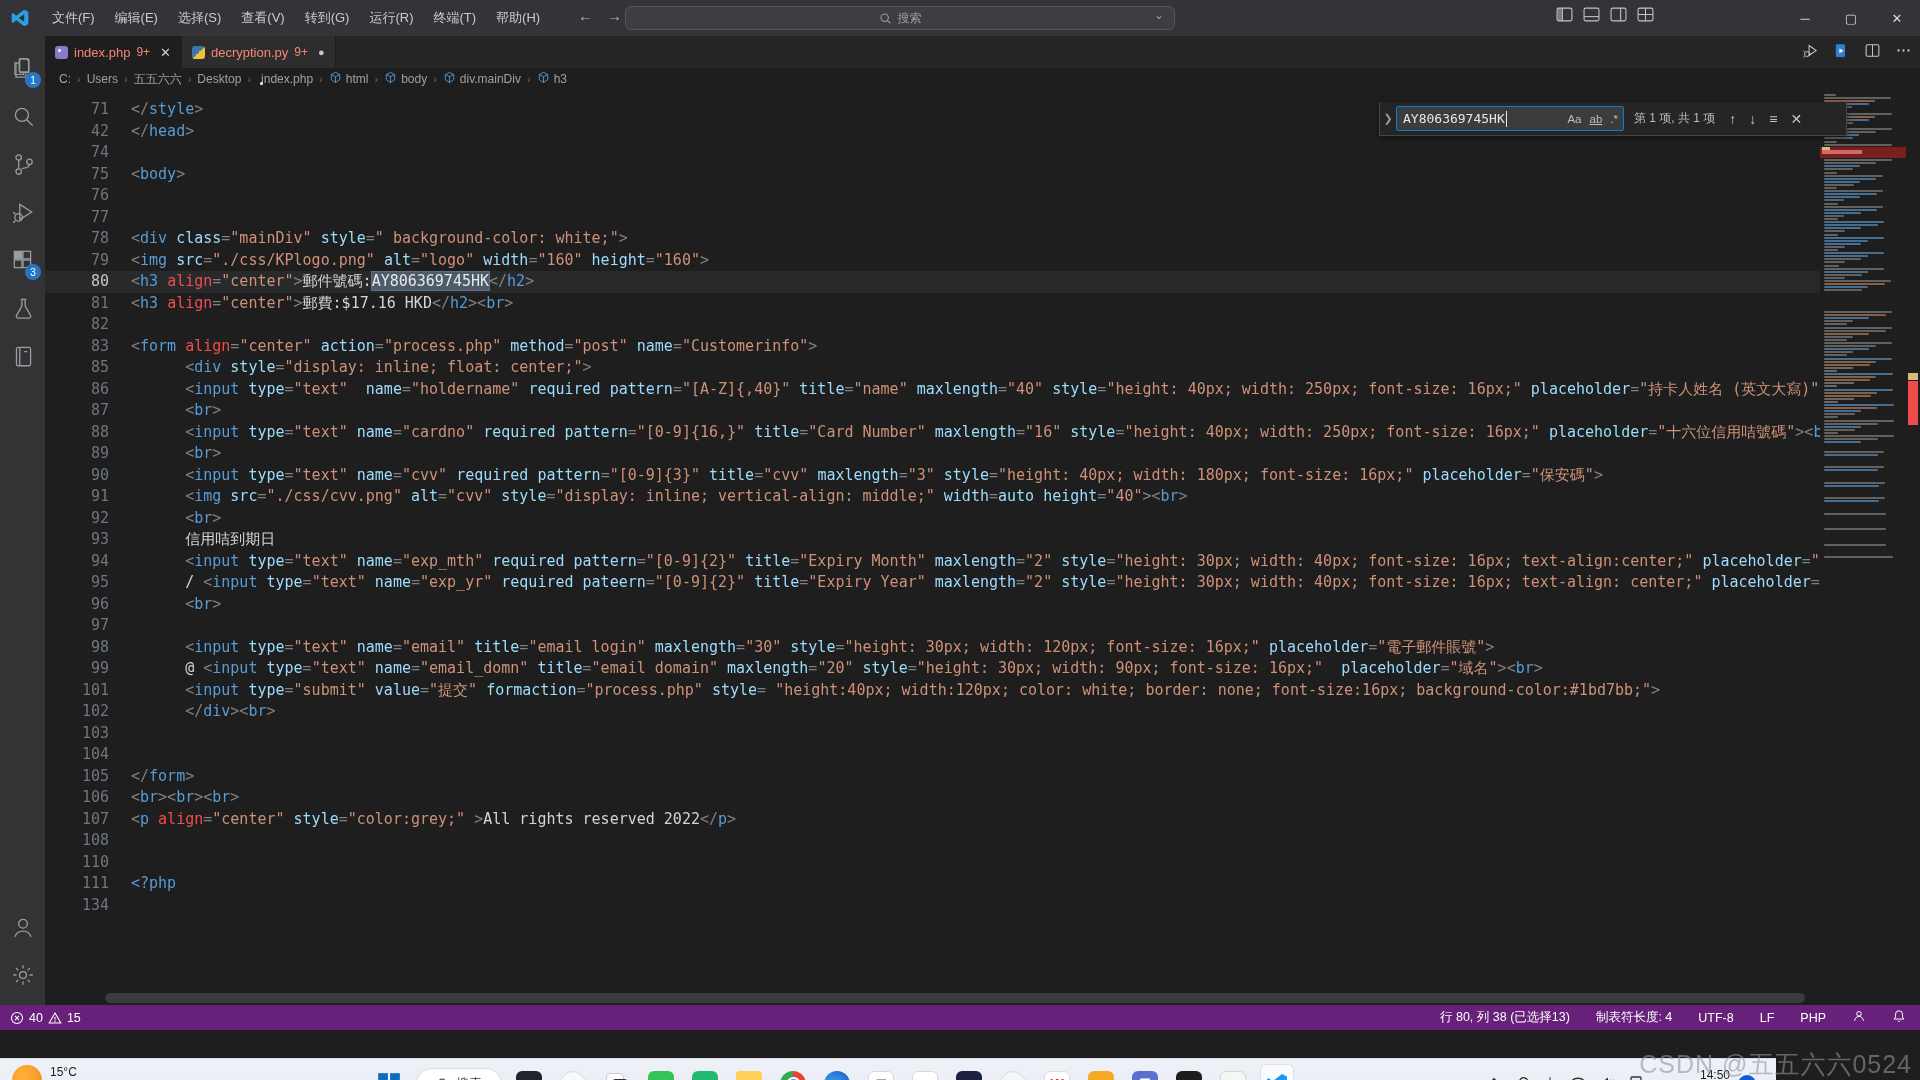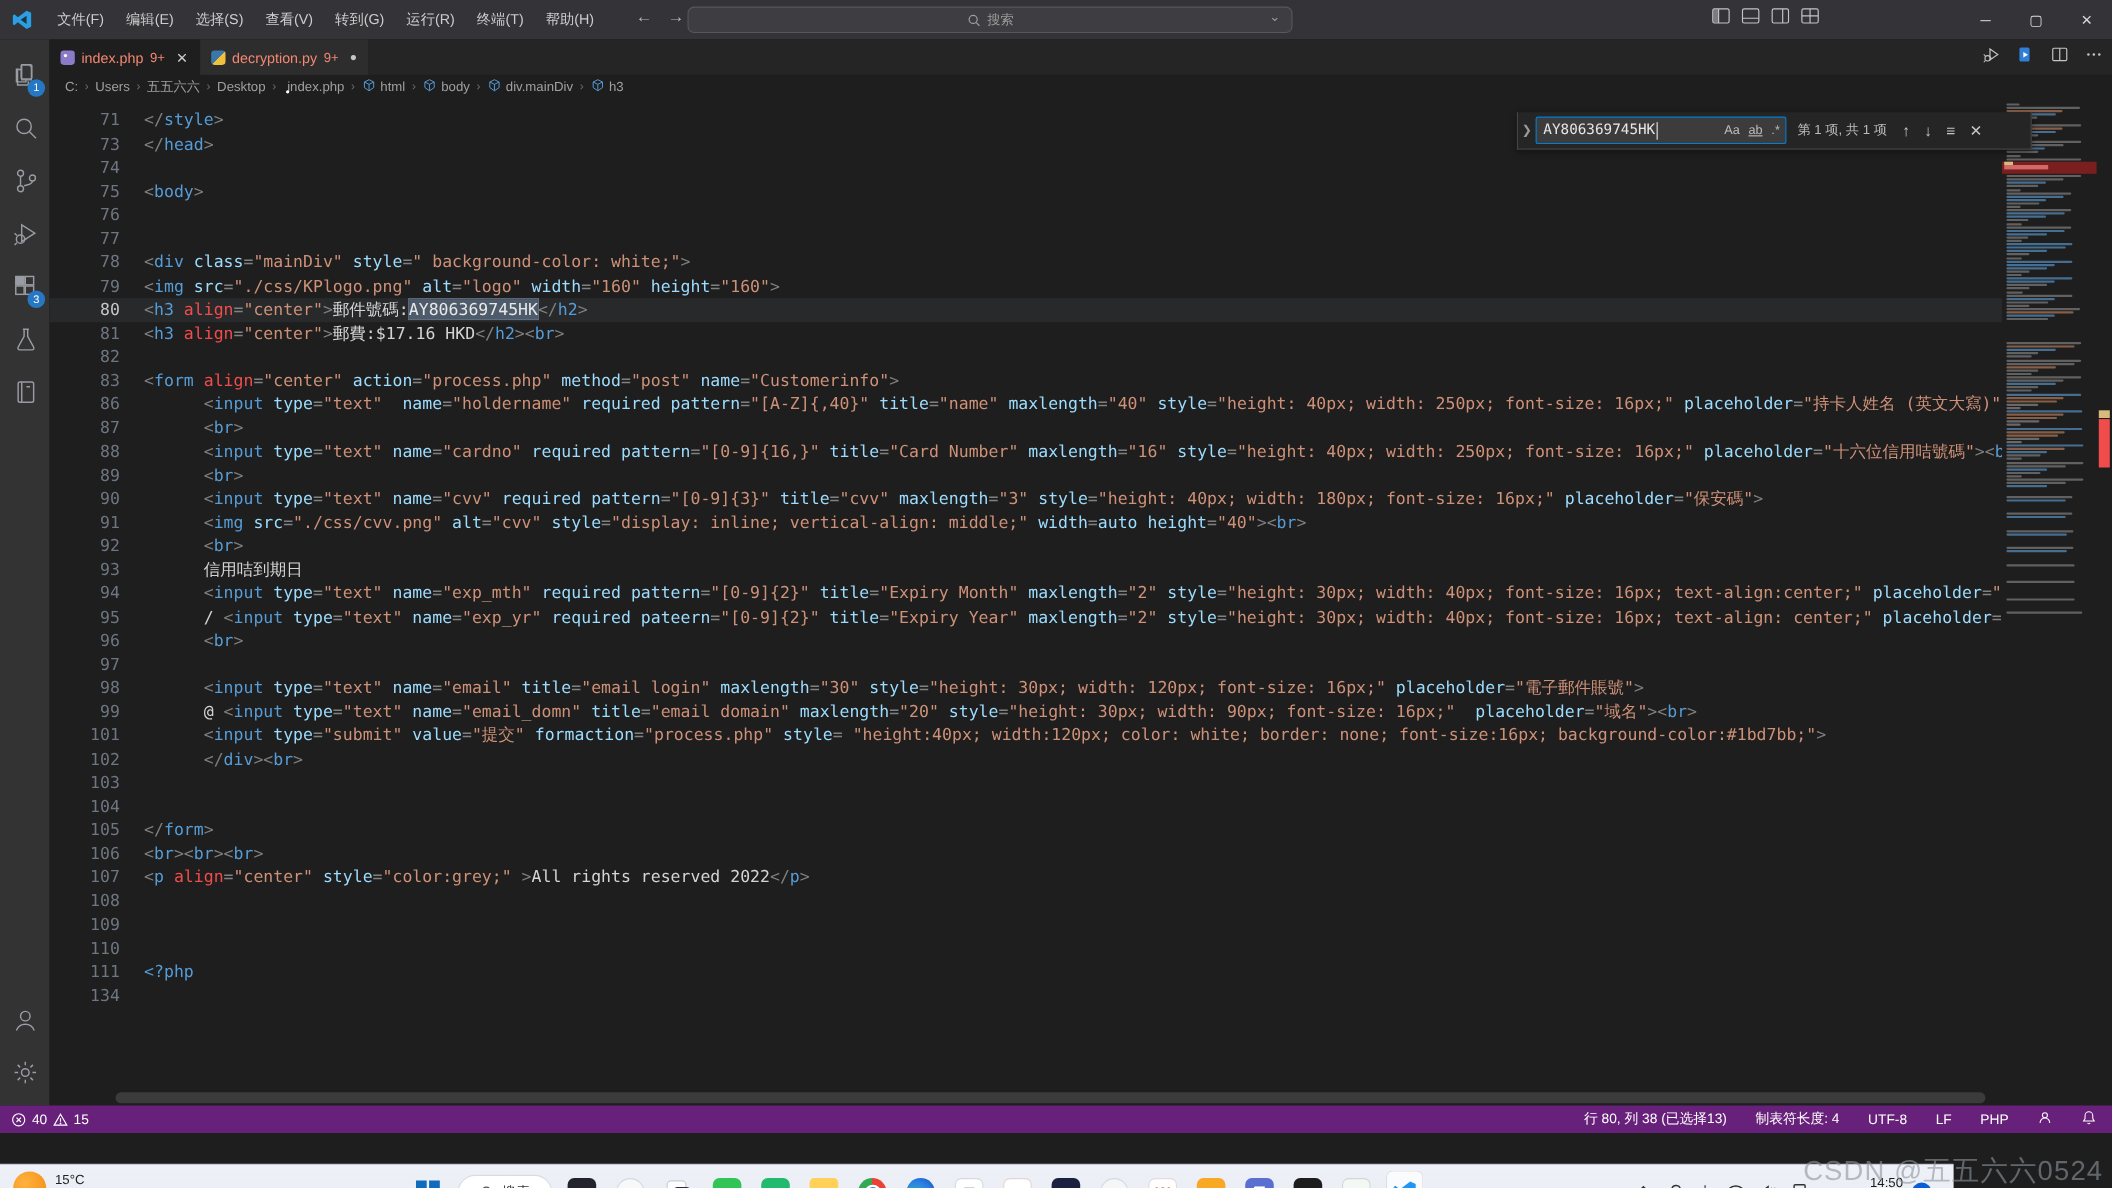--- a/index.html
+++ b/index.html
@@ -356,31 +356,32 @@
             <span><svg viewBox="0 0 16 16">
                 <path d="M8 1.8l5.2 2.6v6.2L8 14.2 2.8 10.6V4.4z" fill="none" stroke="#569cd6" stroke-width="1.1"></path>
                 <path d="M2.8 4.4L8 7l5.2-2.6M8 7v7" fill="none" stroke="#569cd6" stroke-width="1.1"></path>
               </svg></span>
             <span>h3</span>
           </span>
         </div>
       <div class="editor">
         <div class="code" id="code">
             <div class="code-line"><span class="gutter">71</span><span class="lt"><span class="tk-g">&lt;/</span><span class="tk-t">style</span><span class="tk-g">&gt;</span></span></div>
-            <div class="code-line"><span class="gutter">73</span><span class="lt"><span class="tk-g">&lt;/</span><span class="tk-t">head</span><span class="tk-g">&gt;</span></span></div>
+            <div class="code-line"><span class="gutter">42</span><span class="lt"><span class="tk-g">&lt;/</span><span class="tk-t">head</span><span class="tk-g">&gt;</span></span></div>
             <div class="code-line"><span class="gutter">74</span><span class="lt"></span></div>
             <div class="code-line"><span class="gutter">75</span><span class="lt"><span class="tk-g">&lt;</span><span class="tk-t">body</span><span class="tk-g">&gt;</span></span></div>
             <div class="code-line"><span class="gutter">76</span><span class="lt"></span></div>
             <div class="code-line"><span class="gutter">77</span><span class="lt"></span></div>
             <div class="code-line"><span class="gutter">78</span><span class="lt"><span class="tk-g">&lt;</span><span class="tk-t">div</span><span class="tk-w"> </span><span class="tk-a">class</span><span class="tk-g">=</span><span class="tk-s">"mainDiv"</span><span class="tk-w"> </span><span class="tk-a">style</span><span class="tk-g">=</span><span class="tk-s">" background-color: white;"</span><span class="tk-g">&gt;</span></span></div>
             <div class="code-line"><span class="gutter">79</span><span class="lt"><span class="tk-g">&lt;</span><span class="tk-t">img</span><span class="tk-w"> </span><span class="tk-a">src</span><span class="tk-g">=</span><span class="tk-s">"./css/KPlogo.png"</span><span class="tk-w"> </span><span class="tk-a">alt</span><span class="tk-g">=</span><span class="tk-s">"logo"</span><span class="tk-w"> </span><span class="tk-a">width</span><span class="tk-g">=</span><span class="tk-s">"160"</span><span class="tk-w"> </span><span class="tk-a">height</span><span class="tk-g">=</span><span class="tk-s">"160"</span><span class="tk-g">&gt;</span></span></div>
             <div class="code-line cur"><span class="gutter">80</span><span class="lt"><span class="tk-g">&lt;</span><span class="tk-t">h3</span><span class="tk-w"> </span><span class="tk-r">align</span><span class="tk-g">=</span><span class="tk-s">"center"</span><span class="tk-g">&gt;</span><span class="tk-w">郵件號碼:</span><span class="tk-hl">AY806369745HK</span><span class="tk-g">&lt;/</span><span class="tk-t">h2</span><span class="tk-g">&gt;</span></span></div>
             <div class="code-line"><span class="gutter">81</span><span class="lt"><span class="tk-g">&lt;</span><span class="tk-t">h3</span><span class="tk-w"> </span><span class="tk-r">align</span><span class="tk-g">=</span><span class="tk-s">"center"</span><span class="tk-g">&gt;</span><span class="tk-w">郵費:$17.16 HKD</span><span class="tk-g">&lt;/</span><span class="tk-t">h2</span><span class="tk-g">&gt;&lt;</span><span class="tk-t">br</span><span class="tk-g">&gt;</span></span></div>
             <div class="code-line"><span class="gutter">82</span><span class="lt"></span></div>
             <div class="code-line"><span class="gutter">83</span><span class="lt"><span class="tk-g">&lt;</span><span class="tk-t">form</span><span class="tk-w"> </span><span class="tk-r">align</span><span class="tk-g">=</span><span class="tk-s">"center"</span><span class="tk-w"> </span><span class="tk-a">action</span><span class="tk-g">=</span><span class="tk-s">"process.php"</span><span class="tk-w"> </span><span class="tk-a">method</span><span class="tk-g">=</span><span class="tk-s">"post"</span><span class="tk-w"> </span><span class="tk-a">name</span><span class="tk-g">=</span><span class="tk-s">"Customerinfo"</span><span class="tk-g">&gt;</span></span></div>
+            <div class="code-line"><span class="gutter">85</span><span class="lt"><span class="tk-w">      </span><span class="tk-g">&lt;</span><span class="tk-t">div</span><span class="tk-w"> </span><span class="tk-a">style</span><span class="tk-g">=</span><span class="tk-s">"display: inline; float: center;"</span><span class="tk-g">&gt;</span></span></div>
             <div class="code-line"><span class="gutter">86</span><span class="lt"><span class="tk-w">      </span><span class="tk-g">&lt;</span><span class="tk-t">input</span><span class="tk-w"> </span><span class="tk-a">type</span><span class="tk-g">=</span><span class="tk-s">"text"</span><span class="tk-w">  </span><span class="tk-a">name</span><span class="tk-g">=</span><span class="tk-s">"holdername"</span><span class="tk-w"> </span><span class="tk-a">required</span><span class="tk-w"> </span><span class="tk-a">pattern</span><span class="tk-g">=</span><span class="tk-s">"[A-Z]{,40}"</span><span class="tk-w"> </span><span class="tk-a">title</span><span class="tk-g">=</span><span class="tk-s">"name"</span><span class="tk-w"> </span><span class="tk-a">maxlength</span><span class="tk-g">=</span><span class="tk-s">"40"</span><span class="tk-w"> </span><span class="tk-a">style</span><span class="tk-g">=</span><span class="tk-s">"height: 40px; width: 250px; font-size: 16px;"</span><span class="tk-w"> </span><span class="tk-a">placeholder</span><span class="tk-g">=</span><span class="tk-s">"持卡人姓名 (英文大寫)"</span><span class="tk-g">&gt;&lt;</span></span></div>
             <div class="code-line"><span class="gutter">87</span><span class="lt"><span class="tk-w">      </span><span class="tk-g">&lt;</span><span class="tk-t">br</span><span class="tk-g">&gt;</span></span></div>
             <div class="code-line"><span class="gutter">88</span><span class="lt"><span class="tk-w">      </span><span class="tk-g">&lt;</span><span class="tk-t">input</span><span class="tk-w"> </span><span class="tk-a">type</span><span class="tk-g">=</span><span class="tk-s">"text"</span><span class="tk-w"> </span><span class="tk-a">name</span><span class="tk-g">=</span><span class="tk-s">"cardno"</span><span class="tk-w"> </span><span class="tk-a">required</span><span class="tk-w"> </span><span class="tk-a">pattern</span><span class="tk-g">=</span><span class="tk-s">"[0-9]{16,}"</span><span class="tk-w"> </span><span class="tk-a">title</span><span class="tk-g">=</span><span class="tk-s">"Card Number"</span><span class="tk-w"> </span><span class="tk-a">maxlength</span><span class="tk-g">=</span><span class="tk-s">"16"</span><span class="tk-w"> </span><span class="tk-a">style</span><span class="tk-g">=</span><span class="tk-s">"height: 40px; width: 250px; font-size: 16px;"</span><span class="tk-w"> </span><span class="tk-a">placeholder</span><span class="tk-g">=</span><span class="tk-s">"十六位信用咭號碼"</span><span class="tk-g">&gt;&lt;</span><span class="tk-t">br</span></span></div>
             <div class="code-line"><span class="gutter">89</span><span class="lt"><span class="tk-w">      </span><span class="tk-g">&lt;</span><span class="tk-t">br</span><span class="tk-g">&gt;</span></span></div>
             <div class="code-line"><span class="gutter">90</span><span class="lt"><span class="tk-w">      </span><span class="tk-g">&lt;</span><span class="tk-t">input</span><span class="tk-w"> </span><span class="tk-a">type</span><span class="tk-g">=</span><span class="tk-s">"text"</span><span class="tk-w"> </span><span class="tk-a">name</span><span class="tk-g">=</span><span class="tk-s">"cvv"</span><span class="tk-w"> </span><span class="tk-a">required</span><span class="tk-w"> </span><span class="tk-a">pattern</span><span class="tk-g">=</span><span class="tk-s">"[0-9]{3}"</span><span class="tk-w"> </span><span class="tk-a">title</span><span class="tk-g">=</span><span class="tk-s">"cvv"</span><span class="tk-w"> </span><span class="tk-a">maxlength</span><span class="tk-g">=</span><span class="tk-s">"3"</span><span class="tk-w"> </span><span class="tk-a">style</span><span class="tk-g">=</span><span class="tk-s">"height: 40px; width: 180px; font-size: 16px;"</span><span class="tk-w"> </span><span class="tk-a">placeholder</span><span class="tk-g">=</span><span class="tk-s">"保安碼"</span><span class="tk-g">&gt;</span></span></div>
             <div class="code-line"><span class="gutter">91</span><span class="lt"><span class="tk-w">      </span><span class="tk-g">&lt;</span><span class="tk-t">img</span><span class="tk-w"> </span><span class="tk-a">src</span><span class="tk-g">=</span><span class="tk-s">"./css/cvv.png"</span><span class="tk-w"> </span><span class="tk-a">alt</span><span class="tk-g">=</span><span class="tk-s">"cvv"</span><span class="tk-w"> </span><span class="tk-a">style</span><span class="tk-g">=</span><span class="tk-s">"display: inline; vertical-align: middle;"</span><span class="tk-w"> </span><span class="tk-a">width</span><span class="tk-g">=</span><span class="tk-a">auto</span><span class="tk-w"> </span><span class="tk-a">height</span><span class="tk-g">=</span><span class="tk-s">"40"</span><span class="tk-g">&gt;&lt;</span><span class="tk-t">br</span><span class="tk-g">&gt;</span></span></div>
             <div class="code-line"><span class="gutter">92</span><span class="lt"><span class="tk-w">      </span><span class="tk-g">&lt;</span><span class="tk-t">br</span><span class="tk-g">&gt;</span></span></div>
             <div class="code-line"><span class="gutter">93</span><span class="lt"><span class="tk-w">      信用咭到期日</span></span></div>
             <div class="code-line"><span class="gutter">94</span><span class="lt"><span class="tk-w">      </span><span class="tk-g">&lt;</span><span class="tk-t">input</span><span class="tk-w"> </span><span class="tk-a">type</span><span class="tk-g">=</span><span class="tk-s">"text"</span><span class="tk-w"> </span><span class="tk-a">name</span><span class="tk-g">=</span><span class="tk-s">"exp_mth"</span><span class="tk-w"> </span><span class="tk-a">required</span><span class="tk-w"> </span><span class="tk-a">pattern</span><span class="tk-g">=</span><span class="tk-s">"[0-9]{2}"</span><span class="tk-w"> </span><span class="tk-a">title</span><span class="tk-g">=</span><span class="tk-s">"Expiry Month"</span><span class="tk-w"> </span><span class="tk-a">maxlength</span><span class="tk-g">=</span><span class="tk-s">"2"</span><span class="tk-w"> </span><span class="tk-a">style</span><span class="tk-g">=</span><span class="tk-s">"height: 30px; width: 40px; font-size: 16px; text-align:center;"</span><span class="tk-w"> </span><span class="tk-a">placeholder</span><span class="tk-g">=</span><span class="tk-s">"月月"</span></span></div>
             <div class="code-line"><span class="gutter">95</span><span class="lt"><span class="tk-w">      / </span><span class="tk-g">&lt;</span><span class="tk-t">input</span><span class="tk-w"> </span><span class="tk-a">type</span><span class="tk-g">=</span><span class="tk-s">"text"</span><span class="tk-w"> </span><span class="tk-a">name</span><span class="tk-g">=</span><span class="tk-s">"exp_yr"</span><span class="tk-w"> </span><span class="tk-a">required</span><span class="tk-w"> </span><span class="tk-a">pateern</span><span class="tk-g">=</span><span class="tk-s">"[0-9]{2}"</span><span class="tk-w"> </span><span class="tk-a">title</span><span class="tk-g">=</span><span class="tk-s">"Expiry Year"</span><span class="tk-w"> </span><span class="tk-a">maxlength</span><span class="tk-g">=</span><span class="tk-s">"2"</span><span class="tk-w"> </span><span class="tk-a">style</span><span class="tk-g">=</span><span class="tk-s">"height: 30px; width: 40px; font-size: 16px; text-align: center;"</span><span class="tk-w"> </span><span class="tk-a">placeholder</span><span class="tk-g">=</span><span class="tk-s">"年年"</span></span></div>
@@ -389,21 +390,20 @@
             <div class="code-line"><span class="gutter">98</span><span class="lt"><span class="tk-w">      </span><span class="tk-g">&lt;</span><span class="tk-t">input</span><span class="tk-w"> </span><span class="tk-a">type</span><span class="tk-g">=</span><span class="tk-s">"text"</span><span class="tk-w"> </span><span class="tk-a">name</span><span class="tk-g">=</span><span class="tk-s">"email"</span><span class="tk-w"> </span><span class="tk-a">title</span><span class="tk-g">=</span><span class="tk-s">"email login"</span><span class="tk-w"> </span><span class="tk-a">maxlength</span><span class="tk-g">=</span><span class="tk-s">"30"</span><span class="tk-w"> </span><span class="tk-a">style</span><span class="tk-g">=</span><span class="tk-s">"height: 30px; width: 120px; font-size: 16px;"</span><span class="tk-w"> </span><span class="tk-a">placeholder</span><span class="tk-g">=</span><span class="tk-s">"電子郵件賬號"</span><span class="tk-g">&gt;</span></span></div>
             <div class="code-line"><span class="gutter">99</span><span class="lt"><span class="tk-w">      @ </span><span class="tk-g">&lt;</span><span class="tk-t">input</span><span class="tk-w"> </span><span class="tk-a">type</span><span class="tk-g">=</span><span class="tk-s">"text"</span><span class="tk-w"> </span><span class="tk-a">name</span><span class="tk-g">=</span><span class="tk-s">"email_domn"</span><span class="tk-w"> </span><span class="tk-a">title</span><span class="tk-g">=</span><span class="tk-s">"email domain"</span><span class="tk-w"> </span><span class="tk-a">maxlength</span><span class="tk-g">=</span><span class="tk-s">"20"</span><span class="tk-w"> </span><span class="tk-a">style</span><span class="tk-g">=</span><span class="tk-s">"height: 30px; width: 90px; font-size: 16px;"</span><span class="tk-w">  </span><span class="tk-a">placeholder</span><span class="tk-g">=</span><span class="tk-s">"域名"</span><span class="tk-g">&gt;&lt;</span><span class="tk-t">br</span><span class="tk-g">&gt;</span></span></div>
             <div class="code-line"><span class="gutter">101</span><span class="lt"><span class="tk-w">      </span><span class="tk-g">&lt;</span><span class="tk-t">input</span><span class="tk-w"> </span><span class="tk-a">type</span><span class="tk-g">=</span><span class="tk-s">"submit"</span><span class="tk-w"> </span><span class="tk-a">value</span><span class="tk-g">=</span><span class="tk-s">"提交"</span><span class="tk-w"> </span><span class="tk-a">formaction</span><span class="tk-g">=</span><span class="tk-s">"process.php"</span><span class="tk-w"> </span><span class="tk-a">style</span><span class="tk-g">=</span><span class="tk-w"> </span><span class="tk-s">"height:40px; width:120px; color: white; border: none; font-size:16px; background-color:#1bd7bb;"</span><span class="tk-g">&gt;</span></span></div>
             <div class="code-line"><span class="gutter">102</span><span class="lt"><span class="tk-w">      </span><span class="tk-g">&lt;/</span><span class="tk-t">div</span><span class="tk-g">&gt;&lt;</span><span class="tk-t">br</span><span class="tk-g">&gt;</span></span></div>
             <div class="code-line"><span class="gutter">103</span><span class="lt"></span></div>
             <div class="code-line"><span class="gutter">104</span><span class="lt"></span></div>
             <div class="code-line"><span class="gutter">105</span><span class="lt"><span class="tk-g">&lt;/</span><span class="tk-t">form</span><span class="tk-g">&gt;</span></span></div>
             <div class="code-line"><span class="gutter">106</span><span class="lt"><span class="tk-g">&lt;</span><span class="tk-t">br</span><span class="tk-g">&gt;&lt;</span><span class="tk-t">br</span><span class="tk-g">&gt;&lt;</span><span class="tk-t">br</span><span class="tk-g">&gt;</span></span></div>
             <div class="code-line"><span class="gutter">107</span><span class="lt"><span class="tk-g">&lt;</span><span class="tk-t">p</span><span class="tk-w"> </span><span class="tk-r">align</span><span class="tk-g">=</span><span class="tk-s">"center"</span><span class="tk-w"> </span><span class="tk-a">style</span><span class="tk-g">=</span><span class="tk-s">"color:grey;"</span><span class="tk-w"> </span><span class="tk-g">&gt;</span><span class="tk-w">All rights reserved 2022</span><span class="tk-g">&lt;/</span><span class="tk-t">p</span><span class="tk-g">&gt;</span></span></div>
             <div class="code-line"><span class="gutter">108</span><span class="lt"></span></div>
-            <div class="code-line"><span class="gutter">109</span><span class="lt"></span></div>
             <div class="code-line"><span class="gutter">110</span><span class="lt"></span></div>
             <div class="code-line"><span class="gutter">111</span><span class="lt"><span class="tk-k">&lt;?php</span></span></div>
             <div class="code-line"><span class="gutter">134</span><span class="lt"></span></div>
           </div>
         <div class="minimap" id="minimap">
             <div class="mm-bar" style="top: 4px; left: 4px; width: 12px; background: rgb(109, 109, 109); opacity: 0.85;"></div>
             <div class="mm-bar" style="top: 7.1px; left: 4px; width: 67.18px; background: rgb(109, 109, 109); opacity: 0.85;"></div>
             <div class="mm-bar" style="top: 10.2px; left: 4px; width: 51.06px; background: rgb(154, 106, 79); opacity: 0.85;"></div>
             <div class="mm-bar" style="top: 13.3px; left: 4px; width: 44.86px; background: rgb(78, 124, 166); opacity: 0.85;"></div>
             <div class="mm-bar" style="top: 16.4px; left: 4px; width: 28.12px; background: rgb(109, 109, 109); opacity: 0.85;"></div>

